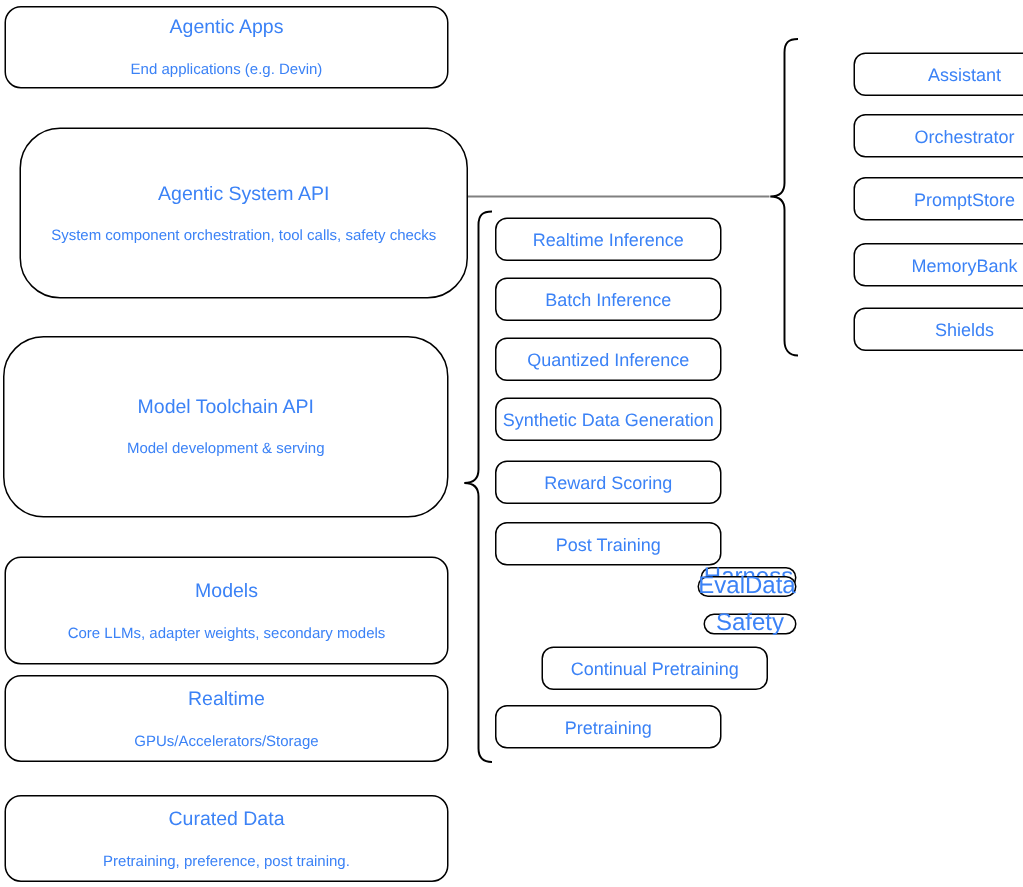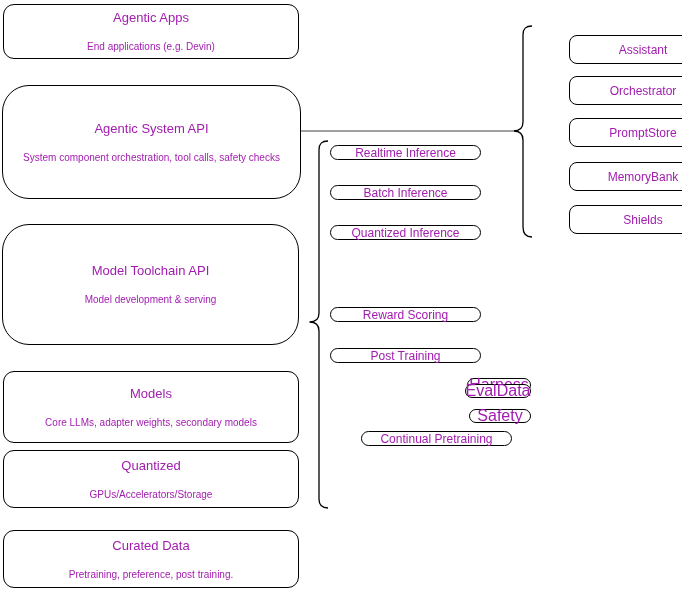--- a/index.html
+++ b/index.html
@@ -1,40 +1,40 @@
 <!DOCTYPE html>
 <html><head>
 <meta charset="utf-8">
 <style>
   html,body{margin:0;padding:0;background:#ffffff;}
   .canvas{
     position:relative;
     width:682px;height:591px;
     background:#ffffff;
     font-family:"Liberation Sans", sans-serif;
-    color:#a21caf;
+    color:#3b82f6;
     overflow:hidden;
   }
   .links{
     position:absolute;left:0;top:0;width:682px;height:591px;
     z-index:0;pointer-events:none;
   }
   .node{
     position:absolute;
     box-sizing:border-box;
     background:#ffffff;
     border:1.3px solid #000;
     display:flex;flex-direction:column;
     align-items:center;justify-content:center;
     text-align:center;
     z-index:1;
   }
   .big{border-radius:27px;}
   .soft{border-radius:11px;}
-  .mid{border-radius:8px;left:330px;width:151px;height:15px;font-size:12px;}
+  .mid{border-radius:8px;left:330px;width:151px;height:29px;font-size:12px;}
   .right-node{border-radius:8px;left:530px;width:148px;height:29px;font-size:12px;margin-left:39px;}
   .pill{
     border-radius:8px;z-index:3;font-size:16px;
     flex-direction:row;
   }
   .title{font-size:13px;line-height:15px;}
   .subtitle{font-size:10px;line-height:12px;margin-top:16px;}
   .label{white-space:nowrap;}
 </style>
 </head>
@@ -46,62 +46,68 @@
     <path d="M301 131 H513" stroke="#808080" stroke-width="1.3" fill="none"></path>
     <path d="M328 141 C321.5 141 319 143.5 319 150 L319 313 C319 318.5 316.5 322 309.5 322 C316.5 322 319 325.5 319 331 L319 499 C319 504.5 321.5 508 328 508" stroke="#000000" stroke-width="1.3" fill="none"></path>
     <path d="M532 26 C525.5 26 523 28.5 523 35 L523 122 C523 127.5 520.5 131 513.5 131 C520.5 131 523 134.5 523 140 L523 227 C523 232.5 525.5 237 532 237" stroke="#000000" stroke-width="1.3" fill="none"></path>
   </svg>
 
   <div class="node soft" style="left:3px;top:4px;width:296px;height:55px;">
     <div class="title label">Agentic Apps</div>
     <div class="subtitle label">End applications (e.g. Devin)</div>
   </div>
 
-  <div class="node big" style="left:2px;top:85px;width:299px;height:114px;">
+  <div class="node big" style="left:13px;top:85px;width:299px;height:114px;">
     <div class="title label">Agentic System API</div>
     <div class="subtitle label">System component orchestration, tool calls, safety checks</div>
   </div>
 
   <div class="node big" style="left:2px;top:224px;width:297px;height:121px;">
     <div class="title label">Model Toolchain API</div>
     <div class="subtitle label">Model development &amp; serving</div>
   </div>
 
   <div class="node soft" style="left:3px;top:371px;width:296px;height:72px;">
     <div class="title label">Models</div>
     <div class="subtitle label">Core LLMs, adapter weights, secondary models</div>
   </div>
 
   <div class="node soft" style="left:3px;top:450px;width:296px;height:58px;">
-    <div class="title label">Quantized</div>
+    <div class="title label">Realtime</div>
     <div class="subtitle label">GPUs/Accelerators/Storage</div>
   </div>
 
   <div class="node soft" style="left:3px;top:530px;width:296px;height:58px;">
     <div class="title label">Curated Data</div>
     <div class="subtitle label">Pretraining, preference, post training.</div>
   </div>
 
   <div class="node mid" style="top:145px;">
     <span class="label">Realtime Inference</span>
   </div>
   <div class="node mid" style="top:185px;">
     <span class="label">Batch Inference</span>
   </div>
   <div class="node mid" style="top:225px;">
     <span class="label">Quantized Inference</span>
   </div>
+  <div class="node mid" style="top:265px;">
+    <span class="label">Synthetic Data Generation</span>
+  </div>
   <div class="node mid" style="top:307px;">
     <span class="label">Reward Scoring</span>
   </div>
   <div class="node mid" style="top:348px;">
     <span class="label">Post Training</span>
   </div>
   <div class="node mid" style="top:431px;margin-left:31px;">
     <span class="label">Continual Pretraining</span>
+  </div>
+  <div class="node mid" style="top:470px;">
+    <span class="label">Pretraining</span>
   </div>
 
   <div class="node pill" style="left:467px;top:378px;width:64px;height:14px;">
     <span class="label">Harness</span>
   </div>
   <div class="node pill" style="left:465px;top:384px;width:66px;height:14px;">
     <span class="label">EvalData</span>
   </div>
   <div class="node pill" style="left:469px;top:409px;width:62px;height:14px;">
     <span class="label">Safety</span>

